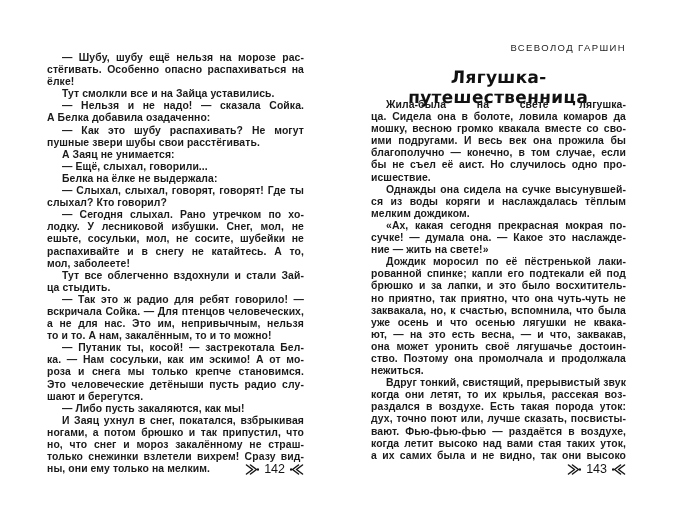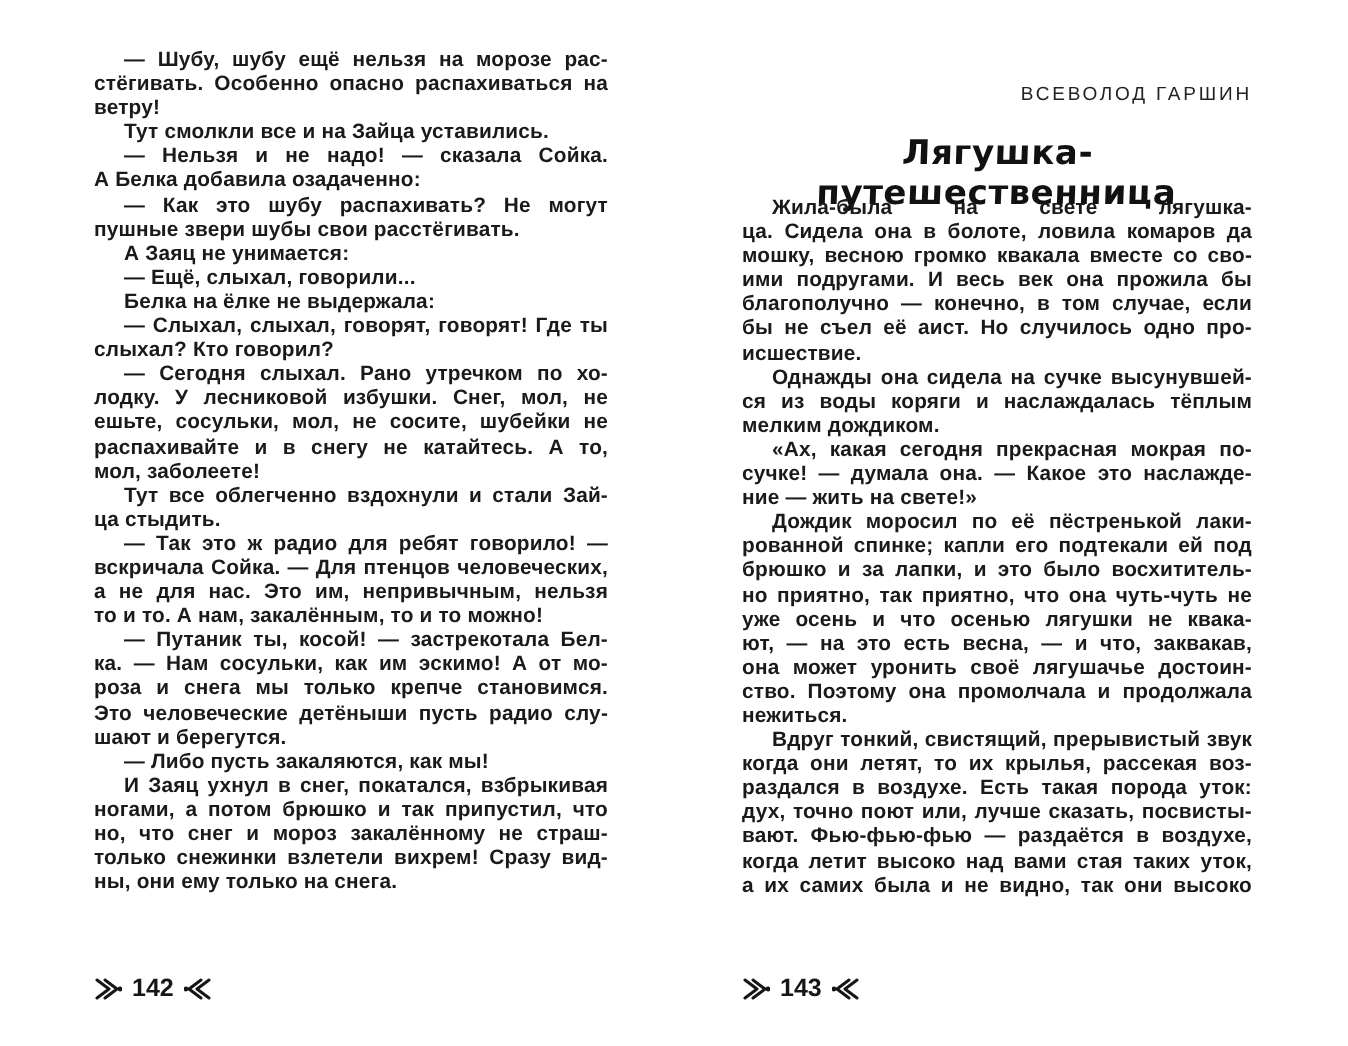--- a/index.html
+++ b/index.html
@@ -6,21 +6,21 @@
   body {
     width: 674px; height: 523px;
     background: #ffffff;
     position: relative;
     overflow: hidden;
     font-family: "Liberation Sans", sans-serif;
     color: #1a1a1a;
     -webkit-font-smoothing: antialiased;
   }
   .page-body { position: absolute; }
-  #left-body  { left: 47px;  top: 25px; width: 257px; }
+  #left-body  { left: 47px;  top: 52px; width: 257px; }
   #right-body { left: 371px; top: 99px; width: 255px; }
 
   .bodyline {
     font-size: 10.4px;
     font-weight: 700;
     line-height: 12.1px;
     height: 12.1px;
     overflow: hidden;
     letter-spacing: 0.1px;
     text-align: justify;
@@ -38,37 +38,37 @@
   .story-title {
     position: absolute; left: 371px; top: 67px; width: 255px; margin: 0;
     text-align: center;
     font-family: "DejaVu Sans", sans-serif;
     font-size: 17px; font-weight: 700; letter-spacing: 0.3px;
     transform: skewX(-2deg);
     color: #111;
   }
   .footer {
     position: absolute; top: 462px;
-    display: flex; align-items: center; justify-content: flex-start; gap: 5px;
-    font-size: 12.5px; font-weight: 700; color: #161616; margin-top: 25px;
+    display: flex; align-items: center; justify-content: flex-end; gap: 5px;
+    font-size: 12.5px; font-weight: 400; color: #161616;
   }
   #left-footer  { left: 47px;  width: 257px; }
   #right-footer { left: 371px; width: 255px; }
   .orn { display: inline-flex; }
   .orn svg { display: block; }
   .orn.flip { transform: scaleX(-1); }
 </style>
 </head>
 <body style="background: rgb(255, 255, 255); color: rgb(26, 26, 26);">
 
 <section>
   <div id="left-body" class="page-body">
       <div class="bodyline indent">— Шубу, шубу ещё нельзя на морозе рас-</div>
       <div class="bodyline">стёгивать. Особенно опасно распахиваться на</div>
-      <div class="bodyline end">ветру!</div>
+      <div class="bodyline end">ёлке!</div>
       <div class="bodyline indent end">Тут смолкли все и на Зайца уставились.</div>
       <div class="bodyline indent">— Нельзя и не надо! — сказала Сойка.</div>
       <div class="bodyline end">А Белка добавила озадаченно:</div>
       <div class="bodyline indent">— Как это шубу распахивать? Не могут</div>
       <div class="bodyline end">пушные звери шубы свои расстёгивать.</div>
       <div class="bodyline indent end">А Заяц не унимается:</div>
       <div class="bodyline indent end">— Ещё, слыхал, говорили...</div>
       <div class="bodyline indent end">Белка на ёлке не выдержала:</div>
       <div class="bodyline indent">— Слыхал, слыхал, говорят, говорят! Где ты</div>
       <div class="bodyline end">слыхал? Кто говорил?</div>
@@ -86,21 +86,21 @@
       <div class="bodyline indent">— Путаник ты, косой! — застрекотала Бел-</div>
       <div class="bodyline">ка. — Нам сосульки, как им эскимо! А от мо-</div>
       <div class="bodyline">роза и снега мы только крепче становимся.</div>
       <div class="bodyline">Это человеческие детёныши пусть радио слу-</div>
       <div class="bodyline end">шают и берегутся.</div>
       <div class="bodyline indent end">— Либо пусть закаляются, как мы!</div>
       <div class="bodyline indent">И Заяц ухнул в снег, покатался, взбрыкивая</div>
       <div class="bodyline">ногами, а потом брюшко и так припустил, что</div>
       <div class="bodyline">но, что снег и мороз закалённому не страш-</div>
       <div class="bodyline">только снежинки взлетели вихрем! Сразу вид-</div>
-      <div class="bodyline end">ны, они ему только на снега.</div>
+      <div class="bodyline end">ны, они ему только на мелким.</div>
     </div>
   <div id="left-footer" class="footer">
     <span class="orn">
       <svg width="14" height="11" viewBox="0 0 14 11" aria-hidden="true">
         <path d="M1.5 1 L7.5 5.5 L1.5 10 M5.5 1 L11.5 5.5 L5.5 10" stroke="#161616" stroke-width="1.5" fill="none" stroke-linecap="round" stroke-linejoin="round"></path>
         <circle cx="13" cy="5.5" r="1.2" fill="#161616"></circle>
       </svg>
     </span>
     <span>142</span>
     <span class="orn flip">
@@ -126,20 +126,21 @@
       <div class="bodyline indent">Однажды она сидела на сучке высунувшей-</div>
       <div class="bodyline">ся из воды коряги и наслаждалась тёплым</div>
       <div class="bodyline end">мелким дождиком.</div>
       <div class="bodyline indent">«Ах, какая сегодня прекрасная мокрая по-</div>
       <div class="bodyline">сучке! — думала она. — Какое это наслажде-</div>
       <div class="bodyline end">ние — жить на свете!»</div>
       <div class="bodyline indent">Дождик моросил по её пёстренькой лаки-</div>
       <div class="bodyline">рованной спинке; капли его подтекали ей под</div>
       <div class="bodyline">брюшко и за лапки, и это было восхититель-</div>
       <div class="bodyline">но приятно, так приятно, что она чуть-чуть не</div>
+      <div class="bodyline">заквакала, но, к счастью, вспомнила, что была</div>
       <div class="bodyline">уже осень и что осенью лягушки не квака-</div>
       <div class="bodyline">ют, — на это есть весна, — и что, заквакав,</div>
       <div class="bodyline">она может уронить своё лягушачье достоин-</div>
       <div class="bodyline">ство. Поэтому она промолчала и продолжала</div>
       <div class="bodyline end">нежиться.</div>
       <div class="bodyline indent">Вдруг тонкий, свистящий, прерывистый звук</div>
       <div class="bodyline">когда они летят, то их крылья, рассекая воз-</div>
       <div class="bodyline">раздался в воздухе. Есть такая порода уток:</div>
       <div class="bodyline">дух, точно поют или, лучше сказать, посвисты-</div>
       <div class="bodyline">вают. Фью-фью-фью — раздаётся в воздухе,</div>

